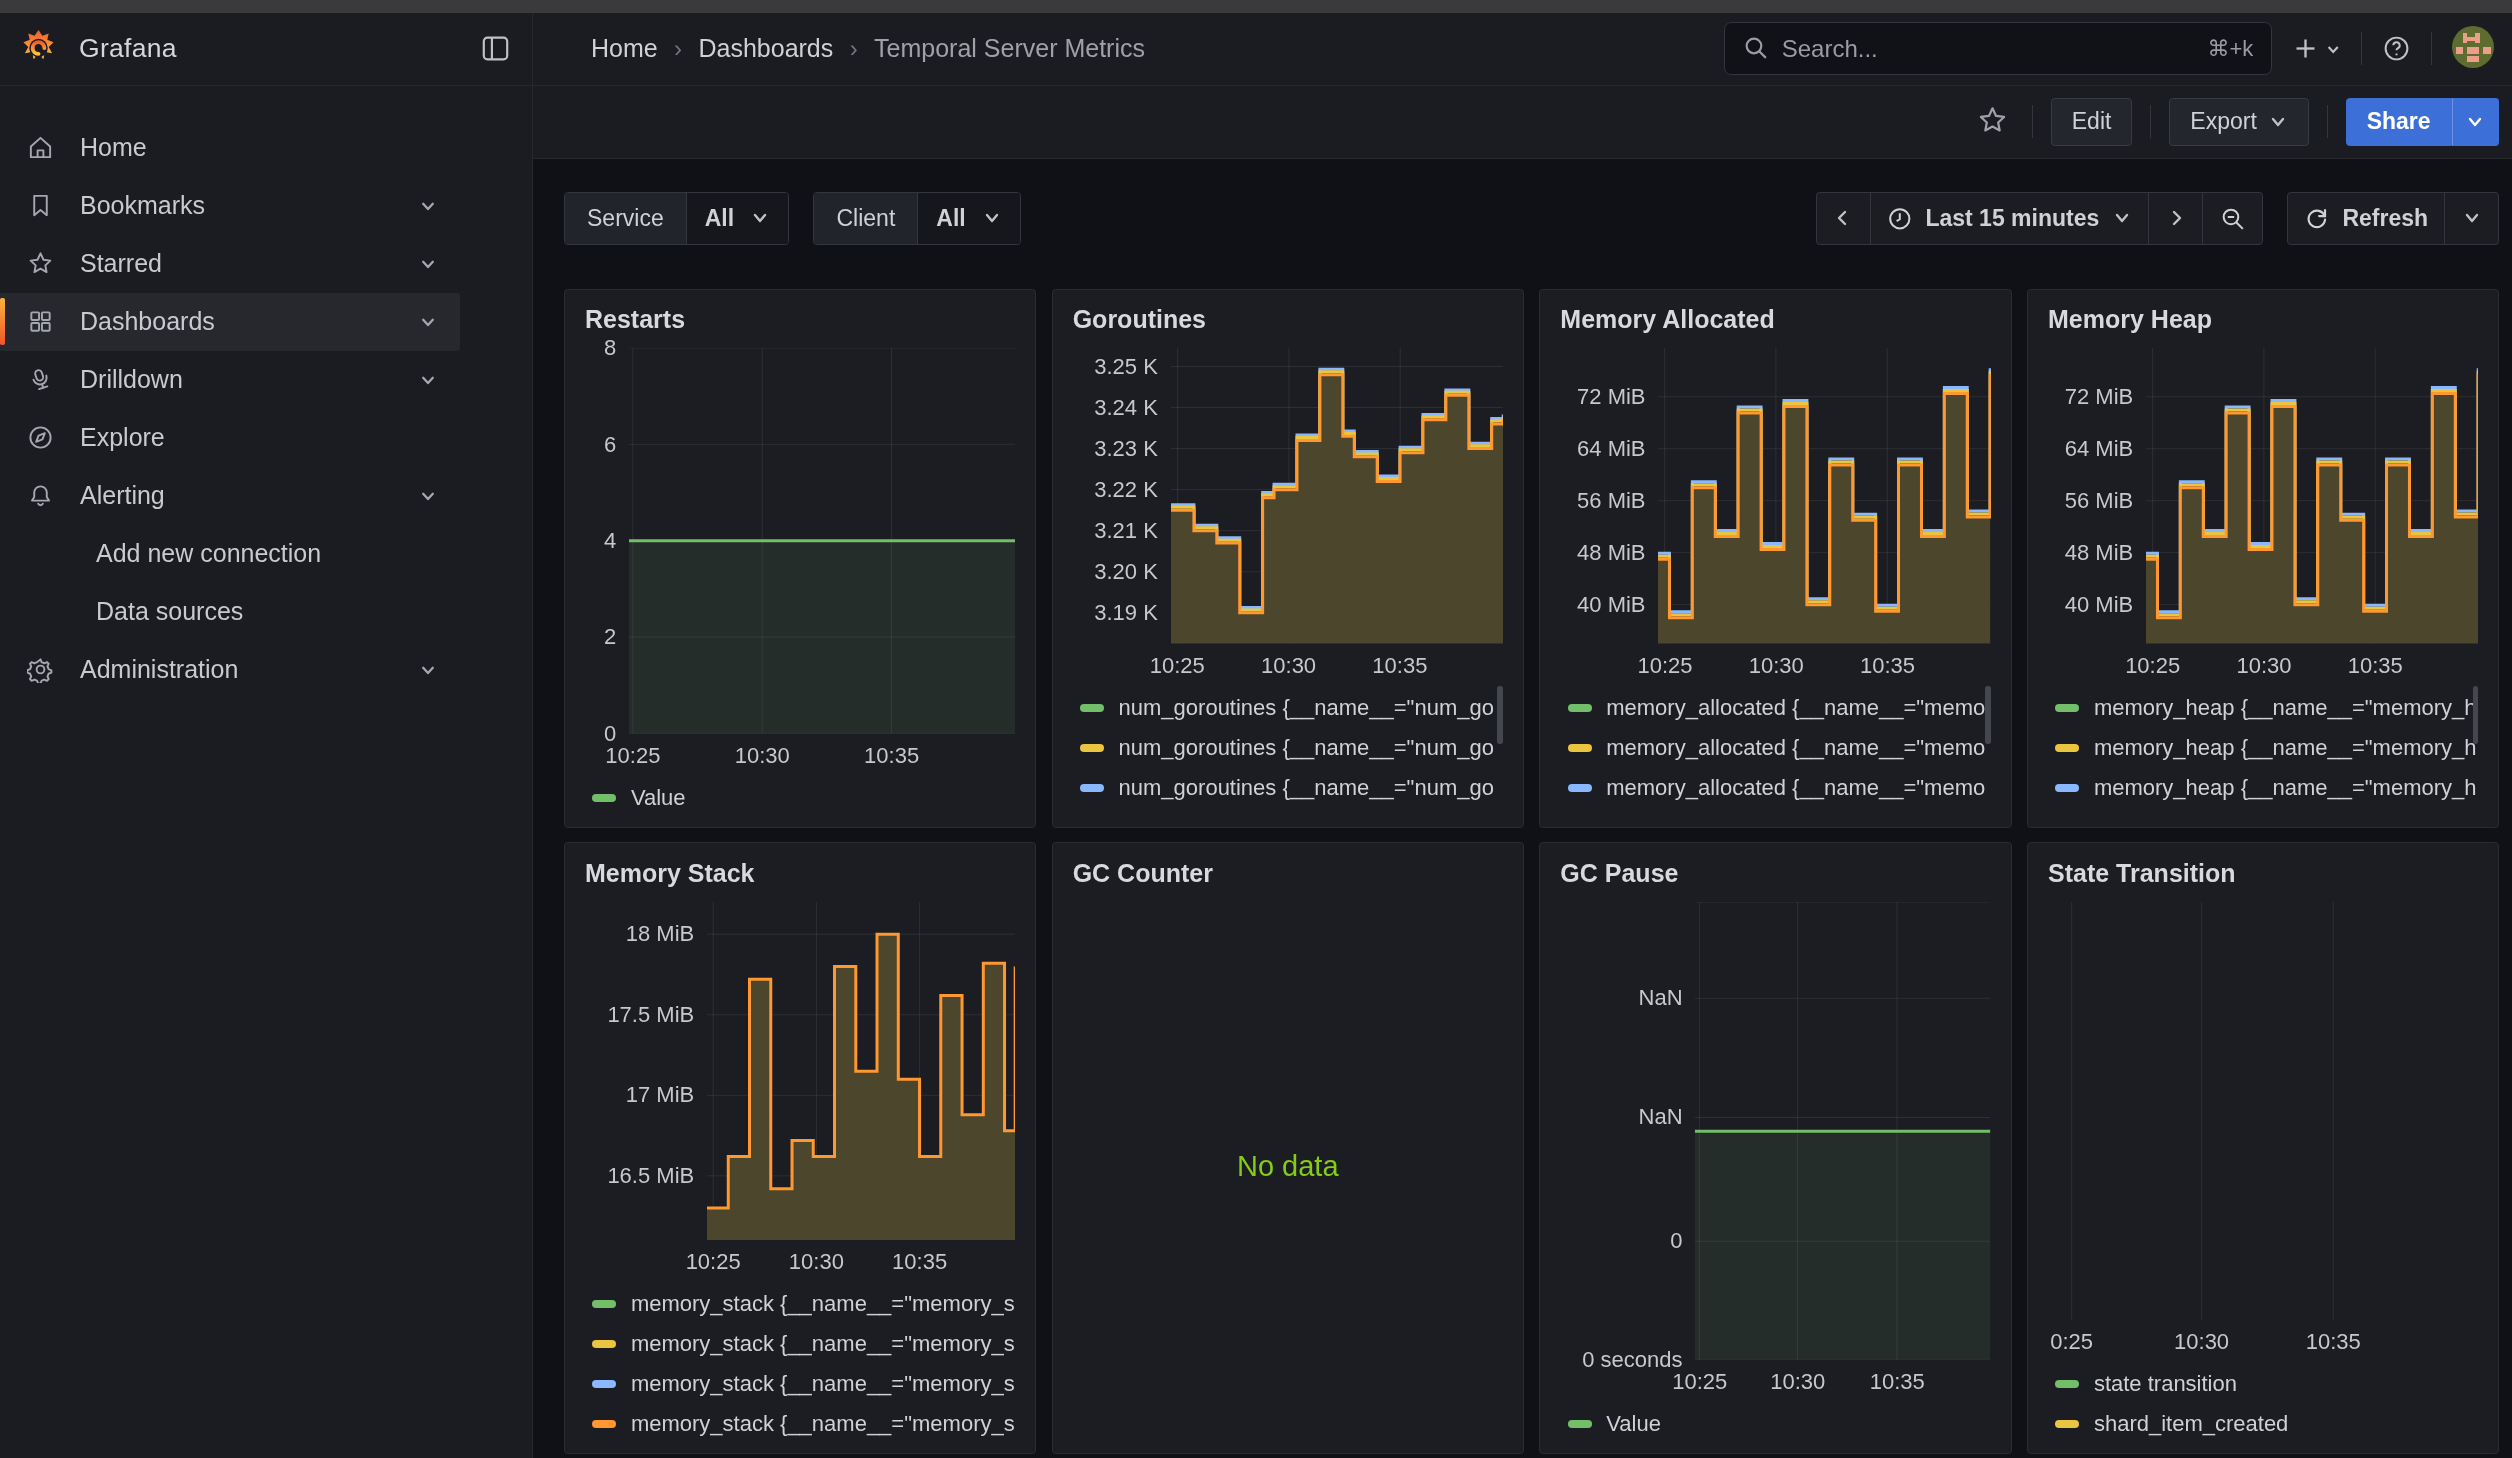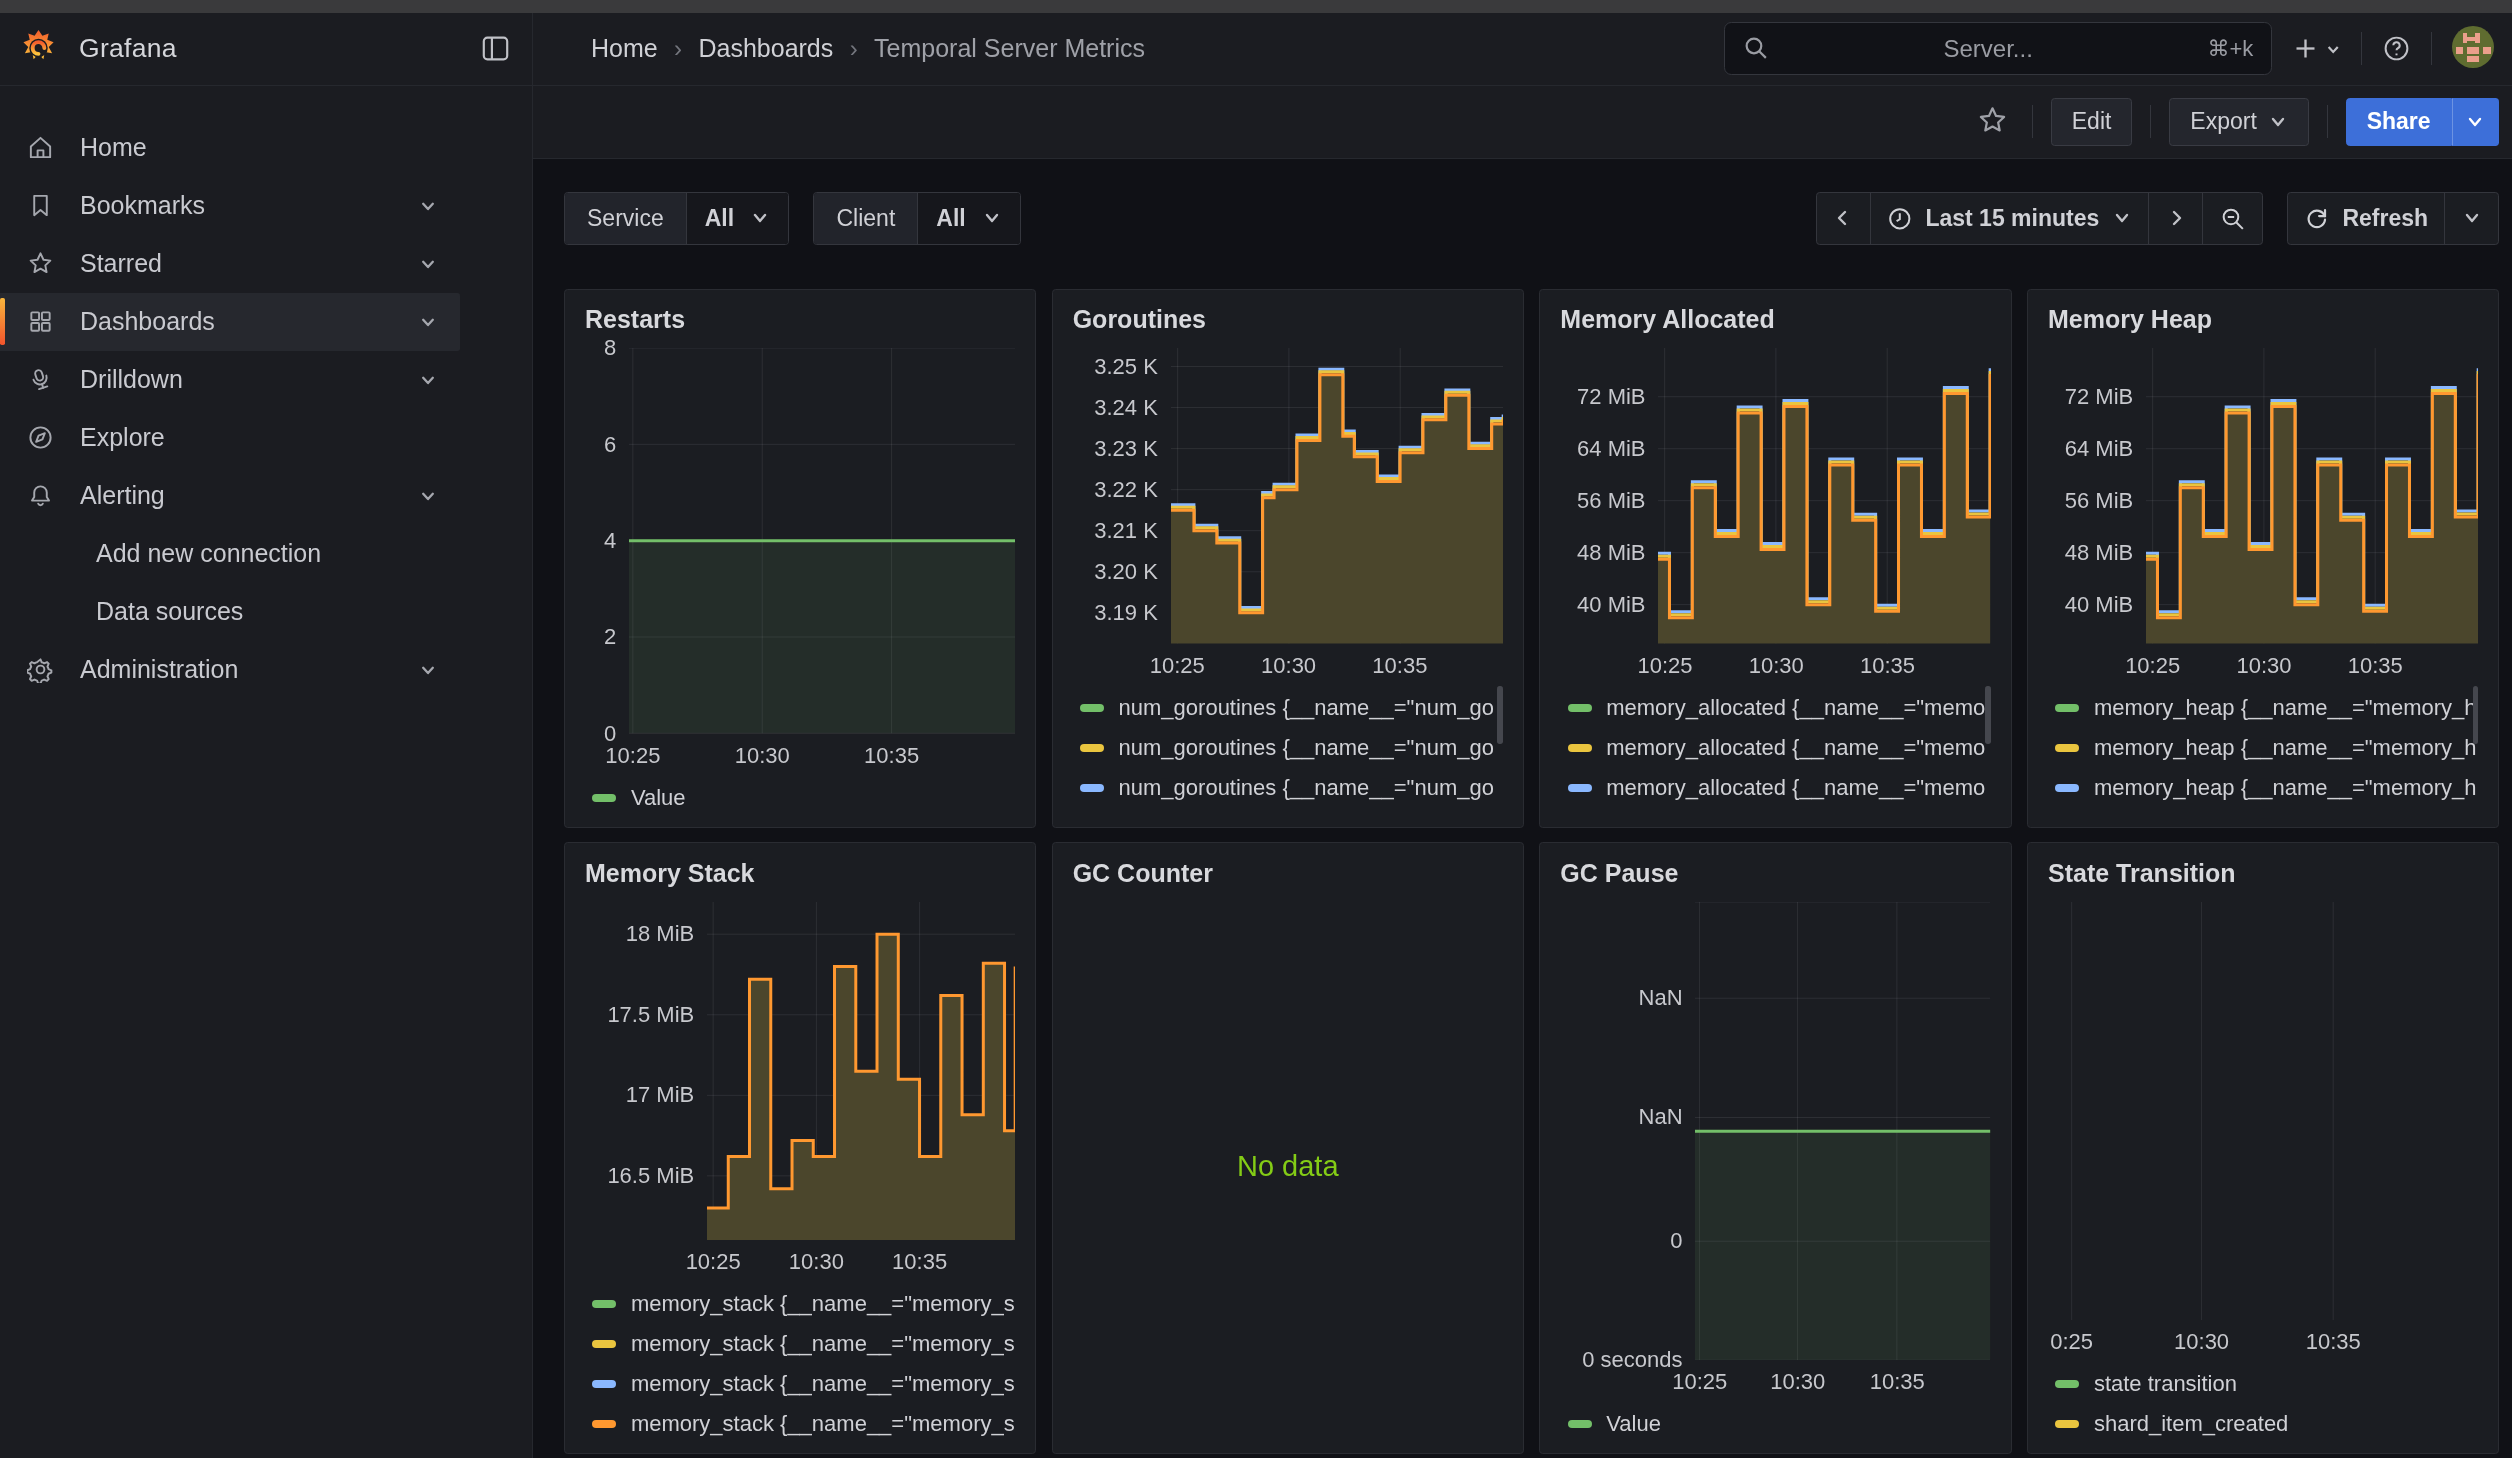--- a/index.html
+++ b/index.html
@@ -1,20 +1,20 @@
 <!DOCTYPE html>
 <html style="font-size:14.6px"><head>
 <meta charset="utf-8">
 <style>
   * { box-sizing: border-box; margin: 0; padding: 0; }
   html,body { width:2512px; height:1458px; overflow:hidden; background:#101116;
               font-family:"Liberation Sans","DejaVu Sans",sans-serif; }
   .os-strip { height:12.8px; background:#3a3a3c; }
   
-  .top { height:73px; background:#1b1c21; border-bottom:0.9px solid #26282e; display:flex; align-items:center;text-align:center; }
+  .top { height:73px; background:#1b1c21; border-bottom:0.9px solid #26282e; display:flex; align-items:center; }
   .brand { width:533px; flex:none; height:100%; display:flex; align-items:center; gap:22px;
            padding:0 22px 0 20px; border-right:0.9px solid #26282e; }
   .brand-name { font-size:26.5px; color:#d5d6db; letter-spacing:0.3px; }
   .brand-toggle { margin-left:auto; display:flex; }
   .breadcrumb { display:flex; align-items:center; gap:16.4px; padding-left:58px; font-size:25px; }
   .crumb { color:#d0d1d6; }
   .crumb.current { color:#9fa1a8; }
   .crumb-sep { color:#73757d; font-size:24px; }
   .top-right { margin-left:auto; display:flex; align-items:center; gap:20px; padding-right:18px; }
   .searchbox { width:548px; height:53px; background:#111217; border:0.9px solid #34363d; border-radius:7.3px;
@@ -121,21 +121,21 @@
       <span class="crumb current">Temporal Server Metrics</span>
     </nav>
   <div class="top-right">
     <div class="searchbox">
       <span>
         <svg width="25.6" height="25.6" viewBox="0 0 28 28" fill="none" stroke="#9a9ca3" stroke-width="2.4">
           <circle cx="12" cy="12" r="8"></circle>
             <line x1="18" y1="18" x2="25" y2="25"></line>
         </svg>
       </span>
-      <span class="search-ph">Server...</span>
+      <span class="search-ph">Search...</span>
       <span class="search-kbd">⌘+k</span>
     </div>
     <span class="icon-btn">
       <svg width="27" height="27" viewBox="0 0 30 30" stroke="#c0c1c7" stroke-width="2.6" fill="none">
         <line x1="15" y1="5" x2="15" y2="25"></line>
           <line x1="5" y1="15" x2="25" y2="15"></line>
       </svg>
       <svg width="16.4" height="16.4" viewBox="0 0 18 18" stroke="#c0c1c7" stroke-width="2.4" fill="none">
         <polyline points="4,6.5 9,12 14,6.5"></polyline>
       </svg>

